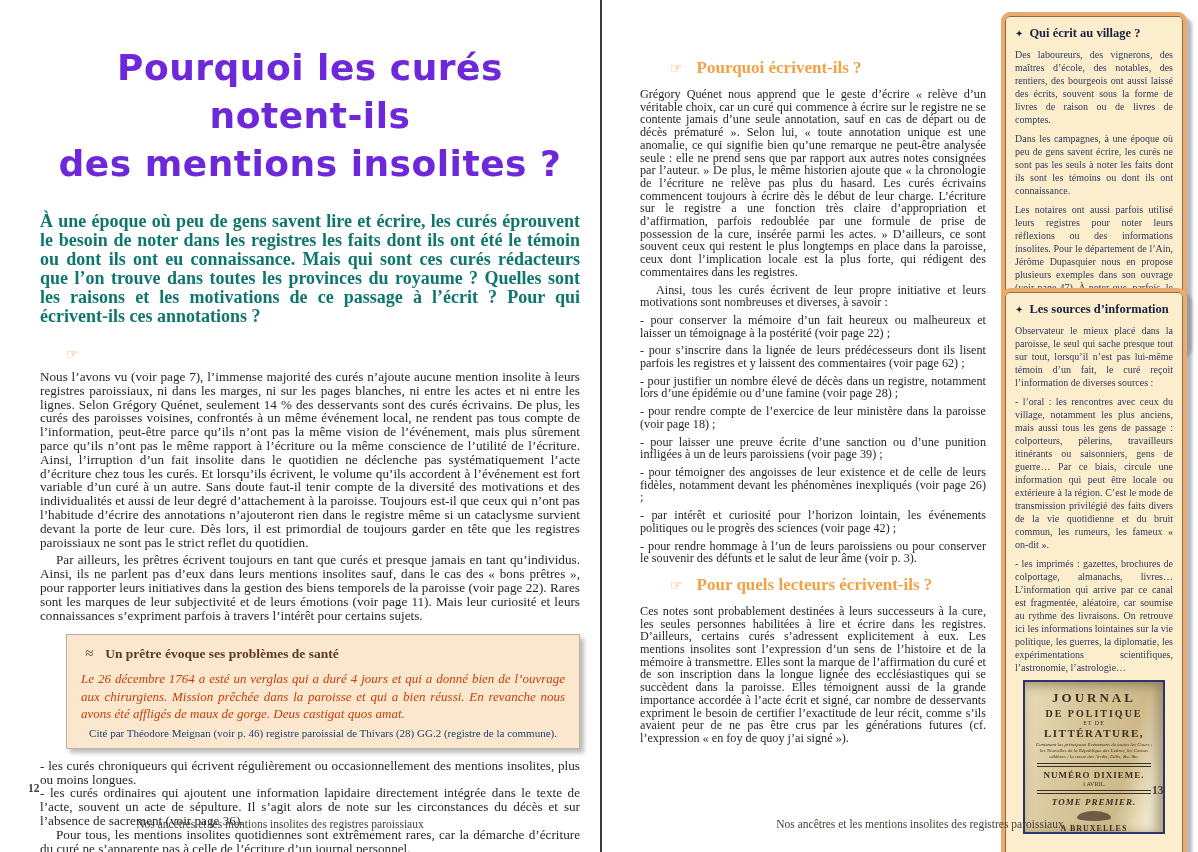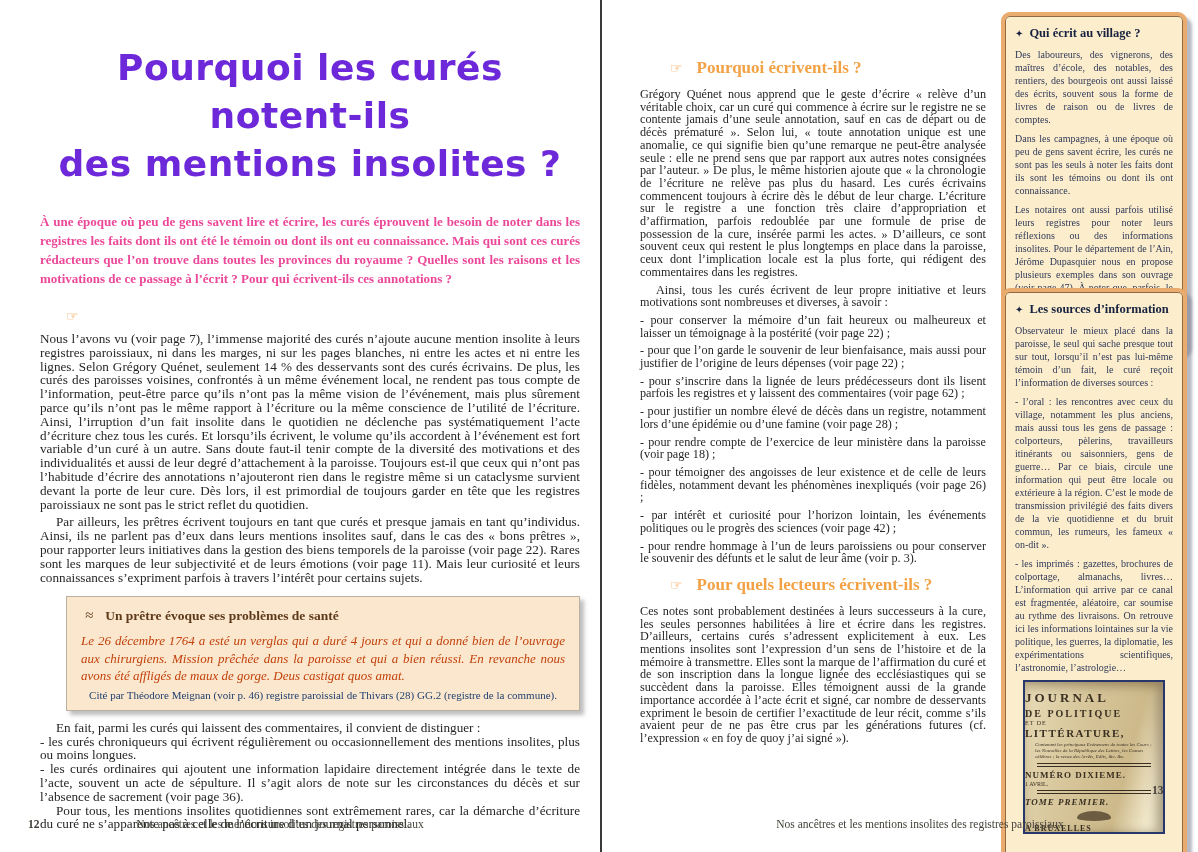--- a/index.html
+++ b/index.html
@@ -14,22 +14,22 @@
 
   
   .left-content{position:absolute;left:40px;top:44px;width:540px;}
   .doc-title{
     font-family:"DejaVu Sans", sans-serif;
     font-weight:bold;font-size:36px;line-height:48px;
     color:#6d28d9;text-align:center;letter-spacing:0.5px;
     margin:0 0 24px 0;
   }
   .intro{
-    font-weight:bold;font-size:13px;line-height:19px;
-    color:#ec4899;text-align:justify;margin:0 0 20px 0;
+    font-weight:bold;font-size:18px;line-height:19px;
+    color:#0f766e;text-align:justify;margin:0 0 20px 0;
   }
   .section-heading{
     display:flex;align-items:baseline;gap:14px;
     margin:0 0 8px 26px;
   }
   .manicule{color:#f2a144;font-family:"DejaVu Sans", sans-serif;font-size:14px;}
   .section-heading .h-text{
     color:#f2a144;font-weight:bold;font-size:17px;
   }
   .body-p{font-size:13.2px;line-height:13.8px;text-align:justify;margin:0;}
@@ -72,38 +72,38 @@
   .sb-heading{display:flex;gap:6px;align-items:baseline;margin:2px 0 7px 0;}
   .diamond{font-family:"DejaVu Sans", sans-serif;font-size:10px;color:#16223f;}
   .sb-heading .h-text{font-weight:bold;font-size:12.5px;color:#16223f;}
   .sb-p{font-size:10px;line-height:13px;text-align:justify;margin:0 0 6px 0;}
 
   .journal-photo{
     margin:4px auto 18px auto;width:138px;height:150px;position:relative;
     background:linear-gradient(105deg,#e8dcb8 0%,#d8c79c 35%,#cdb98a 70%,#efe6c8 88%,#f5eed6 100%);
     border:2px solid #27366b;
     box-shadow:inset -8px 0 10px rgba(90,70,40,0.35), inset 0 6px 8px rgba(90,70,40,0.25);
-    text-align:left;color:#3a3022;overflow:hidden;
+    text-align:center;color:#3a3022;overflow:hidden;
   }
   .j-line{font-family:"Liberation Serif", serif;}
   .j1{font-size:13px;letter-spacing:3px;font-weight:bold;margin-top:8px;}
   .j2{font-size:10px;letter-spacing:2px;font-weight:bold;margin-top:2px;}
   .j3{font-size:6px;letter-spacing:1px;margin-top:1px;}
   .j4{font-size:11px;letter-spacing:1.5px;font-weight:bold;margin-top:1px;}
   .j-fine{font-size:5px;font-style:italic;line-height:6px;margin:3px 10px 0 10px;}
   .j-rule{border-top:1px solid #3a3022;border-bottom:1px solid #3a3022;height:2px;margin:3px 12px 0 12px;}
   .j5{font-size:9px;letter-spacing:1px;font-weight:bold;margin-top:3px;}
   .j6{font-size:6px;margin-top:1px;}
   .j7{font-size:9px;font-style:italic;font-weight:bold;letter-spacing:1px;margin-top:3px;}
   .j-fleuron{width:34px;height:10px;background:#4a3c28;border-radius:50% 50% 50% 50%/70% 70% 30% 30%;margin:4px auto 0 auto;opacity:0.75;}
   .j8{font-size:8px;letter-spacing:1px;font-weight:bold;margin-top:3px;}
   .sb-caption{font-size:10.5px;color:#2e9b94;text-align:right;margin:2px 0 0 0;}
 
   
-  .footer-left-num{position:absolute;left:28px;top:818px;font-size:11.5px;color:#44413a;font-weight:bold;}
+  .footer-left-num{position:absolute;left:28px;top:782px;font-size:11.5px;color:#44413a;font-weight:bold;}
   .footer-left-text{position:absolute;left:60px;top:818px;width:440px;text-align:center;font-size:11.5px;color:#44413a;}
   .footer-right-text{position:absolute;left:700px;top:818px;width:440px;text-align:center;font-size:11.5px;color:#44413a;}
   .footer-right-num{position:absolute;left:1152px;top:784px;font-size:11.5px;color:#44413a;font-weight:bold;}
 </style>
 </head>
 <body>
 
 <div class="spread">
 
   <div class="left-content">
@@ -120,40 +120,39 @@
 
     <div class="note-box">
       <div class="note-box-head">
         <span class="squiggle">≈</span>
         <span class="h-text">Un prêtre évoque ses problèmes de santé</span>
       </div>
       <p class="note-quote">Le 26 décembre 1764 a esté un verglas qui a duré 4 jours et qui a donné bien de l’ouvrage aux chirurgiens. Mission prêchée dans la paroisse et qui a bien réussi. En revanche nous avons été affligés de maux de gorge. Deus castigat quos amat.</p>
       <p class="note-cite">Cité par Théodore Meignan (voir p. 46) registre paroissial de Thivars (28) GG.2 (registre de la commune).</p>
     </div>
 
-    <p class="body-p indent">En fait, parmi les curés qui laissent des commentaires, il convient de distinguer :</p>
     <p class="body-p">- les curés chroniqueurs qui écrivent régulièrement ou occasionnellement des mentions insolites, plus ou moins longues.</p>
     <p class="body-p">- les curés ordinaires qui ajoutent une information lapidaire directement intégrée dans le texte de l’acte, souvent un acte de sépulture. Il s’agit alors de note sur les circonstances du décès et sur l’absence de sacrement (voir page 36).</p>
     <p class="body-p indent">Pour tous, les mentions insolites quotidiennes sont extrêmement rares, car la démarche d’écriture du curé ne s’apparente pas à celle de l’écriture d’un journal personnel.</p>
   </div>
 
   <div class="page-divider"></div>
 
   <div class="right-main">
     <div class="section-heading">
       <span class="manicule">☞</span>
       <span class="h-text">Pourquoi écrivent-ils ?</span>
     </div>
     <p class="rp">Grégory Quénet nous apprend que le geste d’écrire « relève d’un véritable choix, car un curé qui commence à écrire sur le registre ne se contente jamais d’une seule annotation, sauf en cas de départ ou de décès prématuré ». Selon lui, « toute annotation unique est une anomalie, ce qui signifie bien qu’une remarque ne peut-être analysée seule : elle ne prend sens que par rapport aux autres notes consignées par l’auteur. » De plus, le même historien ajoute que « la chronologie de l’écriture ne relève pas plus du hasard. Les curés écrivains commencent toujours à écrire dès le début de leur charge. L’écriture sur le registre a une fonction très claire d’appropriation et d’affirmation, parfois redoublée par une formule de prise de possession de la cure, insérée parmi les actes. » D’ailleurs, ce sont souvent ceux qui restent le plus longtemps en place dans la paroisse, ceux dont l’implication locale est la plus forte, qui rédigent des commentaires dans les registres.</p>
     <p class="rp indent motive">Ainsi, tous les curés écrivent de leur propre initiative et leurs motivations sont nombreuses et diverses, à savoir :</p>
     <p class="rp motive">- pour conserver la mémoire d’un fait heureux ou malheureux et laisser un témoignage à la postérité (voir page 22) ;</p>
-    <p class="rp motive">- pour que l’on garde le souvenir de leur bienfaisance, mais aussi pour justifier de l’origine de leurs dépenses (voir page 22) ;</p>
     <p class="rp motive">- pour s’inscrire dans la lignée de leurs prédécesseurs dont ils lisent parfois les registres et y laissent des commentaires (voir page 62) ;</p>
     <p class="rp motive">- pour justifier un nombre élevé de décès dans un registre, notamment lors d’une épidémie ou d’une famine (voir page 28) ;</p>
     <p class="rp motive">- pour rendre compte de l’exercice de leur ministère dans la paroisse (voir page 18) ;</p>
+    <p class="rp motive">- pour laisser une preuve écrite d’une sanction ou d’une punition infligées à un de leurs paroissiens (voir page 39) ;</p>
     <p class="rp motive">- pour témoigner des angoisses de leur existence et de celle de leurs fidèles, notamment devant les phénomènes inexpliqués (voir page 26) ;</p>
     <p class="rp motive">- par intérêt et curiosité pour l’horizon lointain, les événements politiques ou le progrès des sciences (voir page 42) ;</p>
     <p class="rp motive">- pour rendre hommage à l’un de leurs paroissiens ou pour conserver le souvenir des défunts et le salut de leur âme (voir p. 3).</p>
 
     <div class="section-heading sec2">
       <span class="manicule">☞</span>
       <span class="h-text">Pour quels lecteurs écrivent-ils ?</span>
     </div>
     <p class="rp">Ces notes sont probablement destinées à leurs successeurs à la cure, les seules personnes habilitées à lire et écrire dans les registres. D’ailleurs, certains curés s’adressent explicitement à eux. Les mentions insolites sont l’expression d’un sens de l’histoire et de la mémoire à transmettre. Elles sont la marque de l’affirmation du curé et de son inscription dans la longue lignée des ecclésiastiques qui se succèdent dans la paroisse. Elles témoignent aussi de la grande importance accordée à l’acte écrit et signé, car nombre de desservants expriment le besoin de certifier l’exactitude de leur récit, comme s’ils avaient peur de ne pas être crus par les générations futures (cf. l’expression « en foy de quoy j’ai signé »).</p>
   </div>

